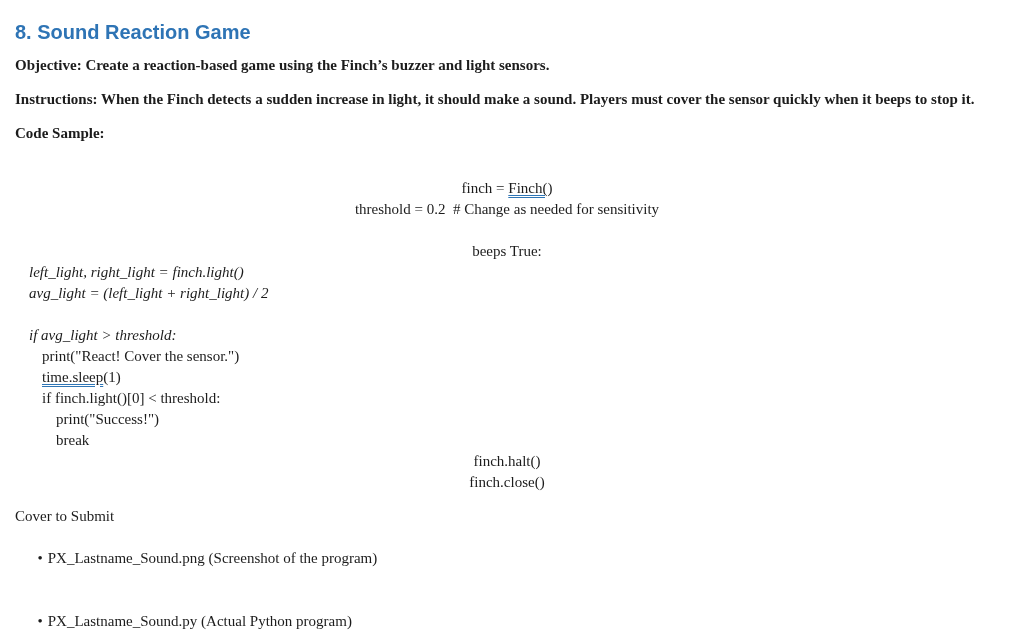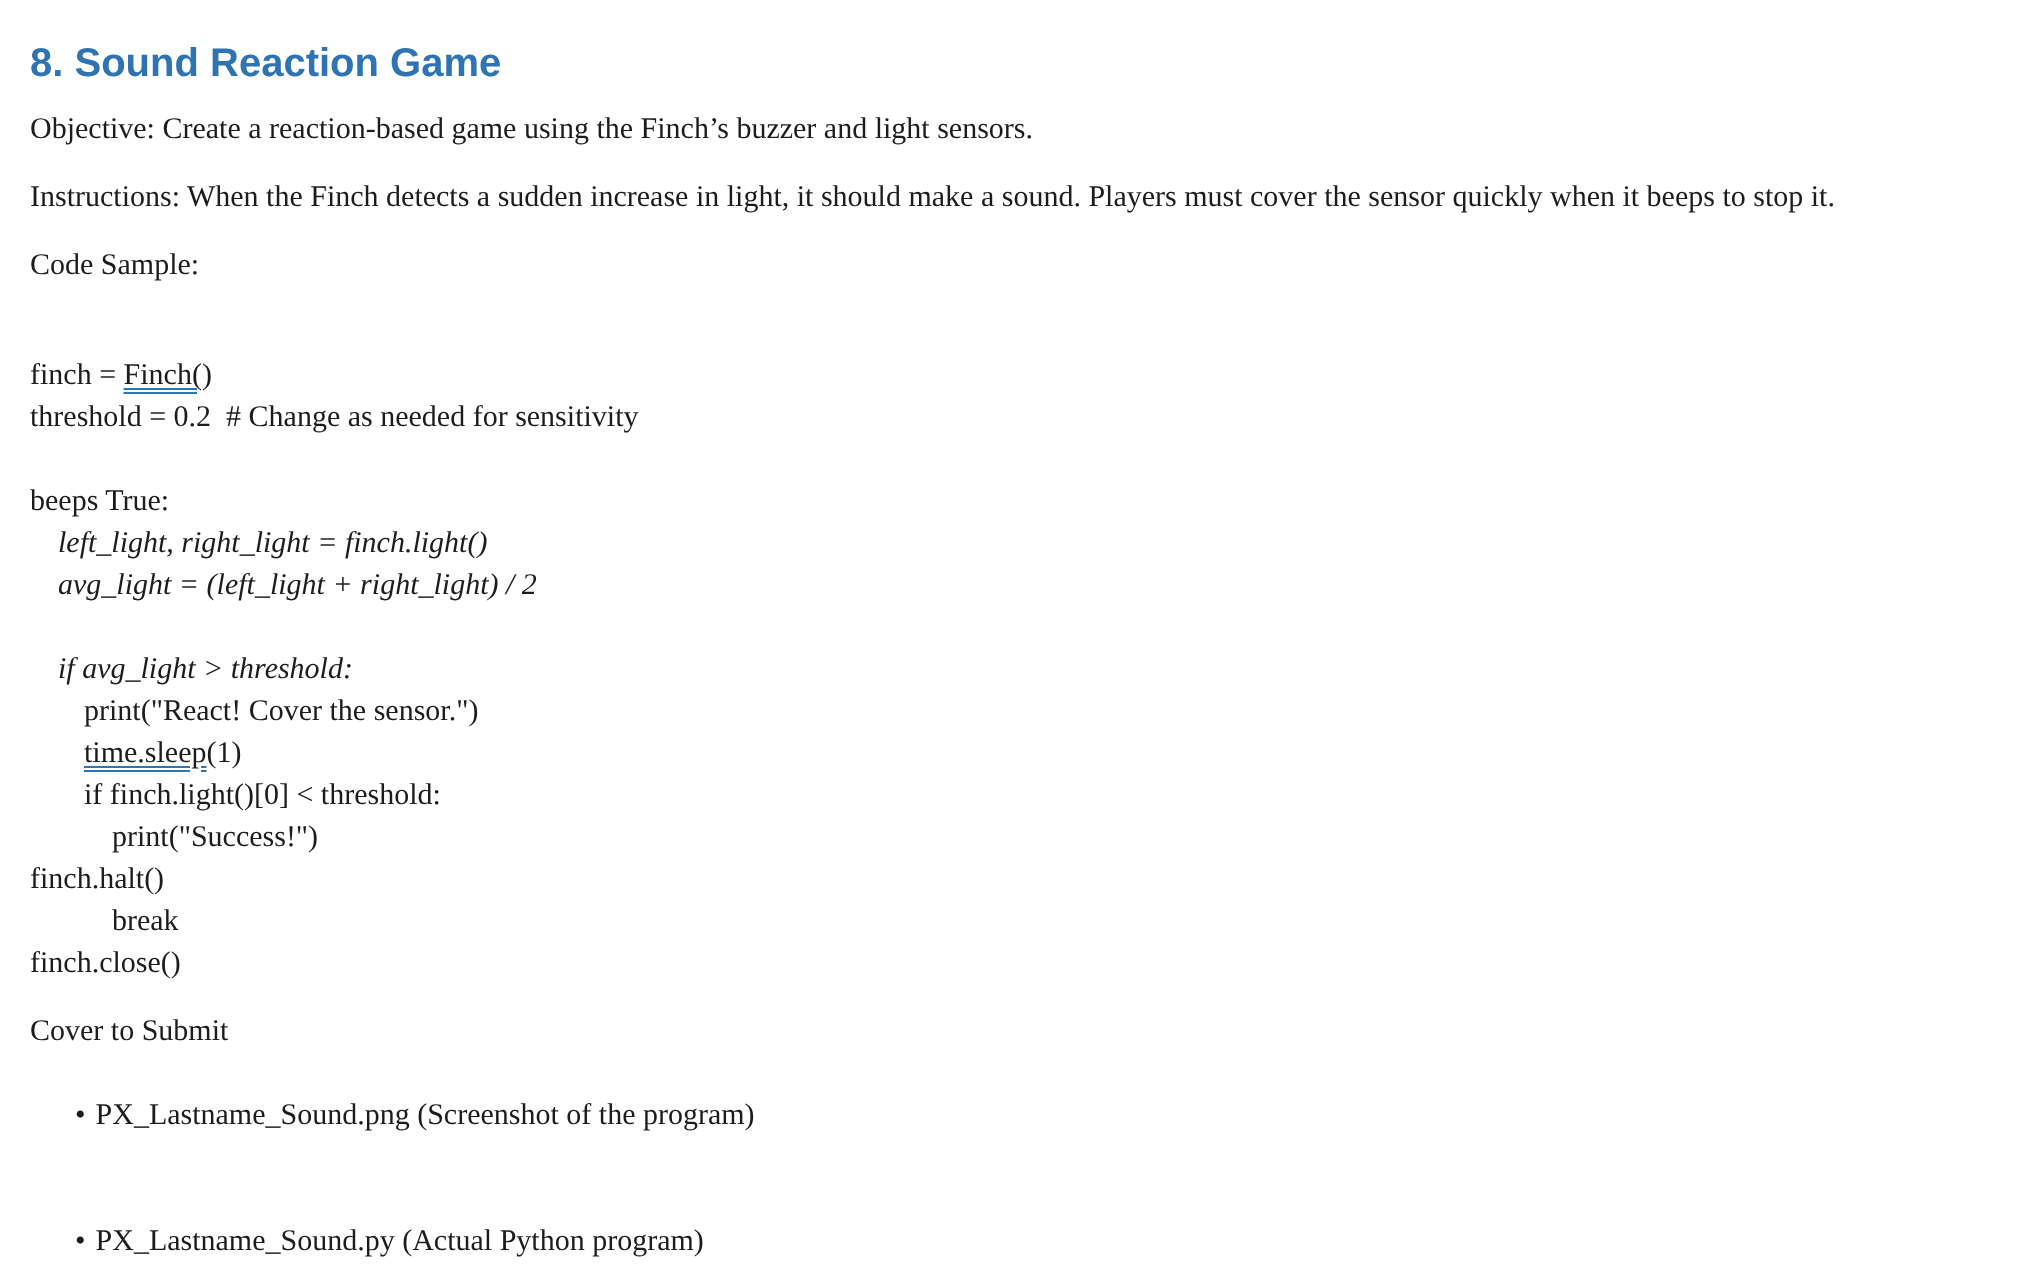--- a/index.html
+++ b/index.html
@@ -31,30 +31,31 @@
     font-family: "Liberation Sans", sans-serif;
     font-weight: bold;
     font-size: 20px;
     line-height: 21px;
     color: var(--heading-color);
     margin: 0 0 5px 0;
   }
   p.doc-para {
     margin: 12px 0 13px 0;
     white-space: pre-wrap;
+    font-weight: bold;
   }
   .code-block {
     margin: 0;
   }
   .code-line {
     min-height: 21px;
     line-height: 21px;
     white-space: pre-wrap;
   }
-  .indent-0 { padding-left: 0; }
+  .indent-0 { padding-left: 0; text-align: center; }
   .indent-1 { padding-left: 14px; font-style: italic; }
   .indent-2 { padding-left: 27px; }
   .indent-3 { padding-left: 41px; }
   .grammar-underline {
     text-decoration-line: underline;
     text-decoration-style: double;
     text-decoration-color: var(--underline-color);
     text-decoration-thickness: 1px;
     text-underline-offset: 2px;
     cursor: pointer;
@@ -92,22 +93,22 @@
       <div class="code-line indent-0"></div>
       <div class="code-line indent-0"><span>beeps True:</span></div>
       <div class="code-line indent-1"><span>left_light, right_light = finch.light()</span></div>
       <div class="code-line indent-1"><span>avg_light = (left_light + right_light) / 2</span></div>
       <div class="code-line indent-0"></div>
       <div class="code-line indent-1"><span>if avg_light &gt; threshold:</span></div>
       <div class="code-line indent-2"><span>print("React! Cover the sensor.")</span></div>
       <div class="code-line indent-2"><span class="grammar-underline">time.sleep</span><span>(1)</span></div>
       <div class="code-line indent-2"><span>if finch.light()[0] &lt; threshold:</span></div>
       <div class="code-line indent-3"><span>print("Success!")</span></div>
+      <div class="code-line indent-3"><span>break</span></div>
       <div class="code-line indent-0"><span>finch.halt()</span></div>
-      <div class="code-line indent-3"><span>break</span></div>
       <div class="code-line indent-0"><span>finch.close()</span></div>
     </div>
 
   <div class="files-block">
     <div class="files-line">Cover to Submit</div>
 
     <div class="files-line">
       <span class="bullet-char">•</span><span>PX_Lastname_Sound.png (Screenshot of the program)</span>
     </div>
     <div class="files-line">

